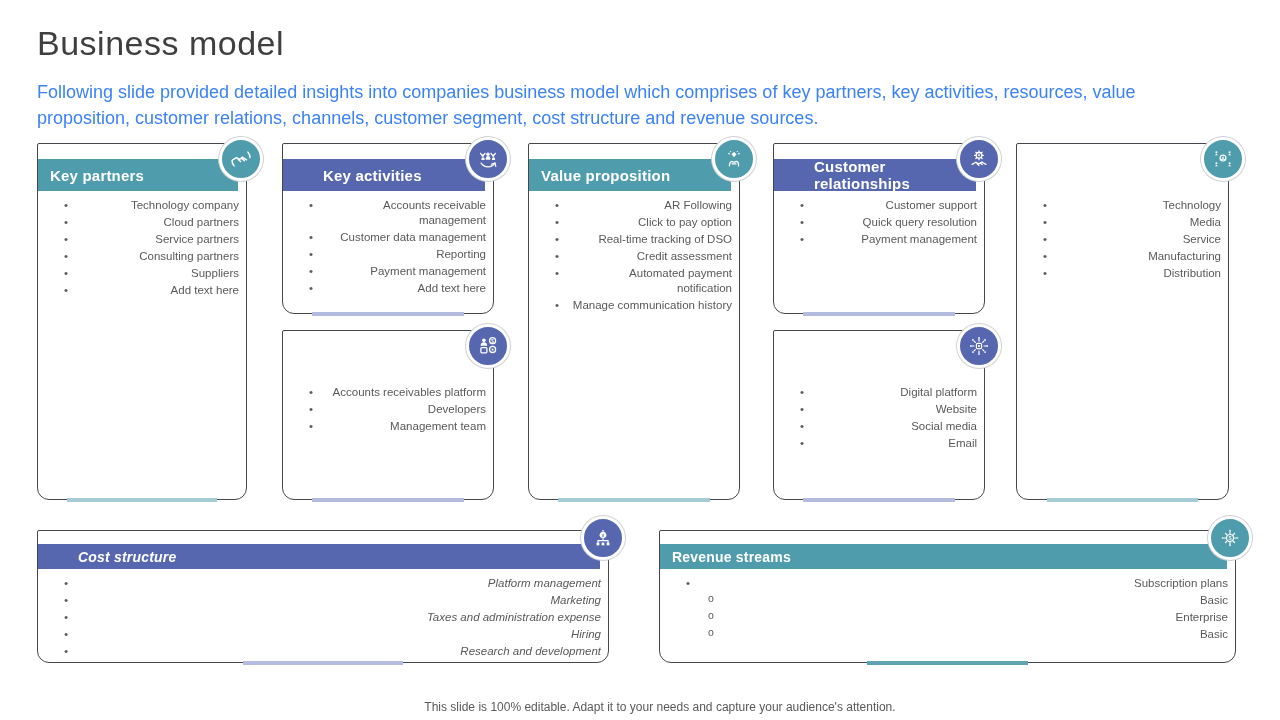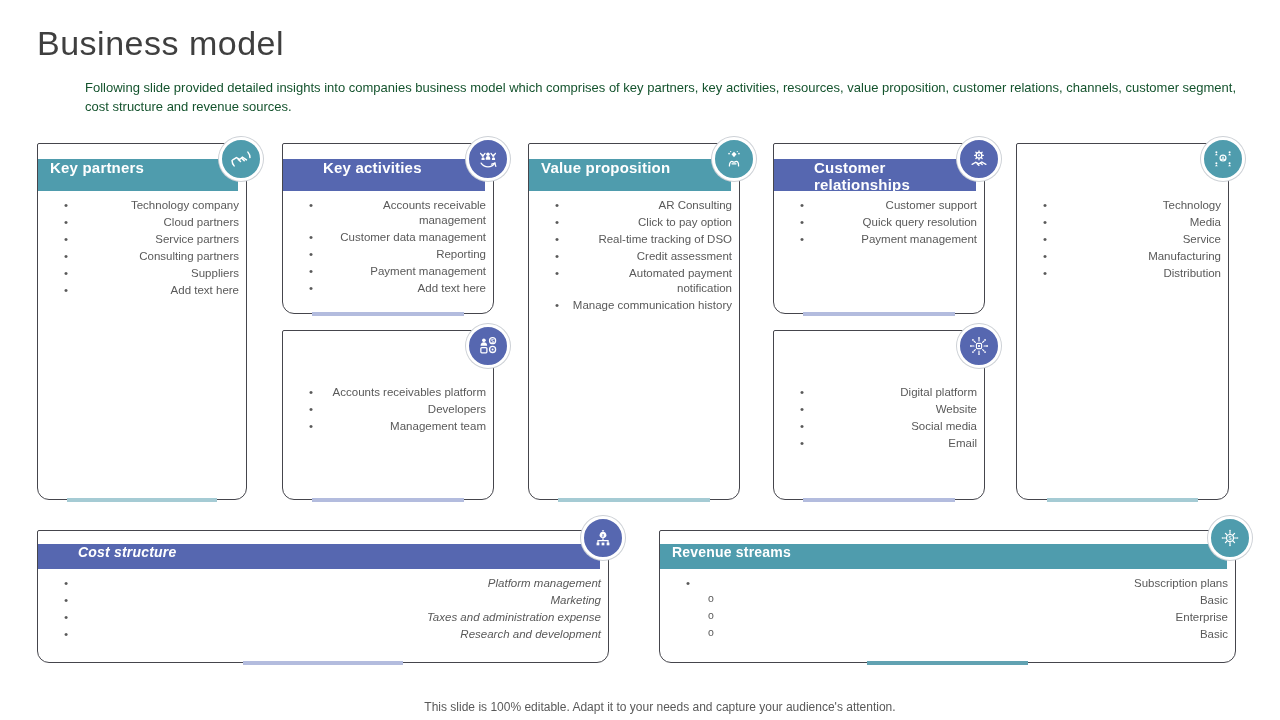--- a/index.html
+++ b/index.html
@@ -1,24 +1,24 @@
 <!DOCTYPE html>
 <html style="--teal: #4f9cad; --blue: #5667b0; --teal-accent: #a5cbd4; --blue-accent: #b3bcde; --revenue-accent: #61a2b2; --text: #595959;"><head>
 <meta charset="utf-8">
 <style>
   html,body{margin:0;padding:0;background:#fff;}
   body{width:1280px;height:720px;position:relative;font-family:"Liberation Sans",sans-serif;overflow:hidden;}
   .slide{position:absolute;inset:0;background:#ffffff;}
 
   .title{position:absolute;left:37px;top:24px;font-size:34px;font-weight:400;color:#3f3f3f;letter-spacing:.5px;}
-  .subtitle{position:absolute;left:37px;top:79px;width:1168px;font-size:13px;line-height:1.45;color:#14532d;margin-left:48px;}
+  .subtitle{position:absolute;left:37px;top:79px;width:1168px;font-size:18px;line-height:1.45;color:#3b82f6;}
   .footer{position:absolute;left:0;right:0;bottom:6px;text-align:center;font-size:12px;color:#595959;padding-left:40px;}
 
   .card{position:absolute;background:#fff;border:1px solid #45454c;border-radius:2px 2px 12px 12px;}
-  .band{position:absolute;left:0;right:8px;top:15px;height:32px;display:flex;padding:0 12px;box-sizing:border-box;color:#fff;font-weight:bold;font-size:15px;letter-spacing:.2px;}
+  .band{position:absolute;left:0;right:8px;top:15px;height:32px;display:flex;align-items:center;padding:0 12px;box-sizing:border-box;color:#fff;font-weight:bold;font-size:15px;letter-spacing:.2px;}
   .card.teal .band{background:var(--teal);}
   .card.blue .band{background:var(--blue);padding-left:40px;}
   .card.wide .band{top:13px;height:25px;font-size:14px;}
 
   .icon-circle{position:absolute;width:38px;height:38px;border-radius:50%;border:3px solid #fff;
     box-shadow:0 0 0 1px #cdd1d6;top:-7px;right:-17px;display:flex;align-items:center;justify-content:center;z-index:3;}
   .card.teal .icon-circle{background:var(--teal);}
   .card.blue .icon-circle{background:var(--blue);}
   .card.wide .icon-circle{top:-15px;}
   .icon-circle svg{display:block;}
@@ -125,21 +125,21 @@
         <path d="M12 4l2.7 2.7L12 10.2 9.3 6.7z" fill="#fff" stroke="none"></path>
         <circle cx="6.6" cy="6.2" r=".9" fill="#fff" stroke="none"></circle>
         <circle cx="17.4" cy="6.2" r=".9" fill="#fff" stroke="none"></circle>
         <circle cx="8.4" cy="3.9" r=".7" fill="#fff" stroke="none"></circle>
         <circle cx="15.6" cy="3.9" r=".7" fill="#fff" stroke="none"></circle>
         <path d="M7 19.5c0-2.6 1.1-4.8 2.6-4.8 1 0 1.4.8 2.4.8s1.4-.8 2.4-.8c1.5 0 2.6 2.2 2.6 4.8"></path>
         <path d="M9.8 17.2h4.4"></path>
       </svg>
     </div>
     <ul class="items">
-        <li class="item">AR Consulting</li>
+        <li class="item">AR Following</li>
         <li class="item">Click to pay option</li>
         <li class="item">Real-time tracking of DSO</li>
         <li class="item">Credit assessment</li>
         <li class="item">Automated payment notification</li>
         <li class="item">Manage communication history</li>
       </ul>
     <div class="accent"></div>
   </div>
 
   <div class="card blue" id="card-customer-relationships" style="left:773px;top:143px;width:210px;height:169px;">
@@ -226,20 +226,21 @@
         <path d="M12 12.4v2.4M6.5 16.8v-2h11v2"></path>
         <rect x="5" y="17" width="3" height="3" fill="#fff" stroke="none"></rect>
         <rect x="10.5" y="17" width="3" height="3" fill="#fff" stroke="none"></rect>
         <rect x="16" y="17" width="3" height="3" fill="#fff" stroke="none"></rect>
       </svg>
     </div>
     <ul class="items">
         <li class="item">Platform management</li>
         <li class="item">Marketing</li>
         <li class="item">Taxes and administration expense</li>
+        <li class="item">Hiring</li>
         <li class="item">Research and development</li>
       </ul>
     <div class="accent"></div>
   </div>
 
   <div class="card teal wide" id="card-revenue-streams" style="left:659px;top:530px;width:575px;height:131px;">
     <div class="band">
       <span>Revenue streams</span>
     </div>
     <div class="icon-circle">

